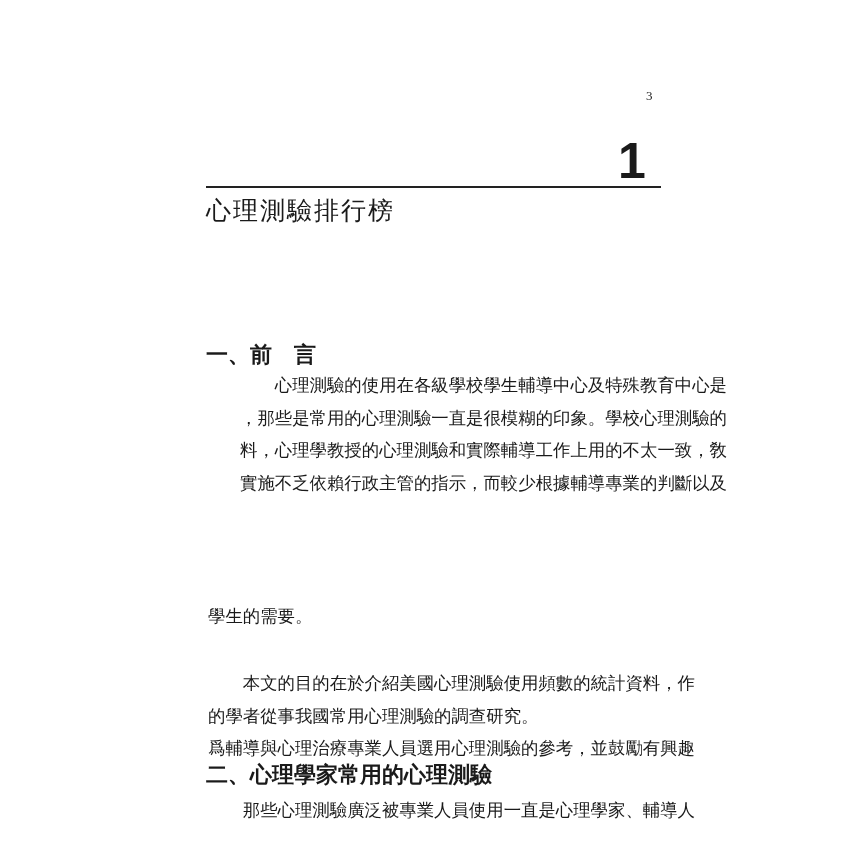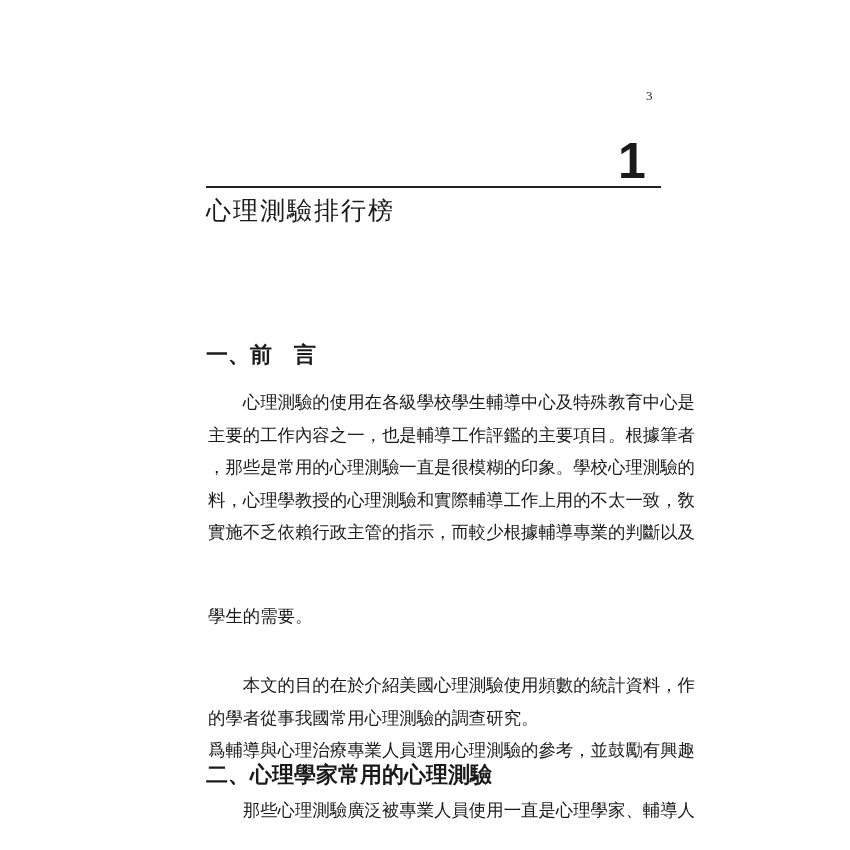--- a/index.html
+++ b/index.html
@@ -11,48 +11,47 @@
                     font-weight: bold; line-height: 1; font-family: "Liberation Sans", sans-serif; }
   .chapter-rule { position: absolute; top: 186px; left: 206px; width: 455px; height: 2px; background: #222; }
   .chapter-title { position: absolute; top: 193px; left: 206px; font-size: 25px; line-height: 36px;
                    letter-spacing: 2px; }
   .h2 { position: absolute; left: 206px; font-size: 22px; font-weight: bold; line-height: 30px; }
   .h2.s1 { top: 340px; }
   .h2.s2 { top: 732px; }
   .para { position: absolute; left: 208px; width: 460px; font-size: 17.4px; line-height: 32.5px;
           text-align: justify; }
   .para .line { display: block; white-space: nowrap; height: 32.5px; }
-  .p1 { top: 386px; }
+  .p1 { top: 369px; margin-left: 32px; }
 </style>
 </head>
 <body>
 
 <div>
   <div class="page-number">3</div>
   <div class="chapter-number">1</div>
   <div class="chapter-rule"></div>
   <div class="chapter-title">心理測驗排行榜</div>
 
   <div class="h2 s1">一、前　言</div>
 
   <div class="para p1">
     <span class="line">　　心理測驗的使用在各級學校學生輔導中心及特殊教育中心是</span>
-    <span class="line">主要的工作內容之一，也是輔導工作評鑑的主要項目。根據筆者</span>
     <span class="line">，那些是常用的心理測驗一直是很模糊的印象。學校心理測驗的</span>
     <span class="line">料，心理學教授的心理測驗和實際輔導工作上用的不太一致，敎</span>
     <span class="line">實施不乏依賴行政主管的指示，而較少根據輔導專業的判斷以及</span>
   </div>
   <div class="para" style="top:637px;">
   </div>
 
   <div class="para" style="top:600px;">
     <span class="line">學生的需要。</span>
   </div>
 
-  <div class="para" style="top:669px;">
+  <div class="para" style="top:669px;font-family:Liberation Mono, monospace;">
     <span class="line">　　本文的目的在於介紹美國心理測驗使用頻數的統計資料，作</span>
     <span class="line">的學者從事我國常用心理測驗的調查研究。</span>
     <span class="line">爲輔導與心理治療專業人員選用心理測驗的參考，並鼓勵有興趣</span>
   </div>
 
   <div class="h2 s2" style="top:760px;">二、心理學家常用的心理測驗</div>
 
   <div class="para" style="top:794px;">
     <span class="line">　　那些心理測驗廣泛被專業人員使用一直是心理學家、輔導人</span>
   </div>

